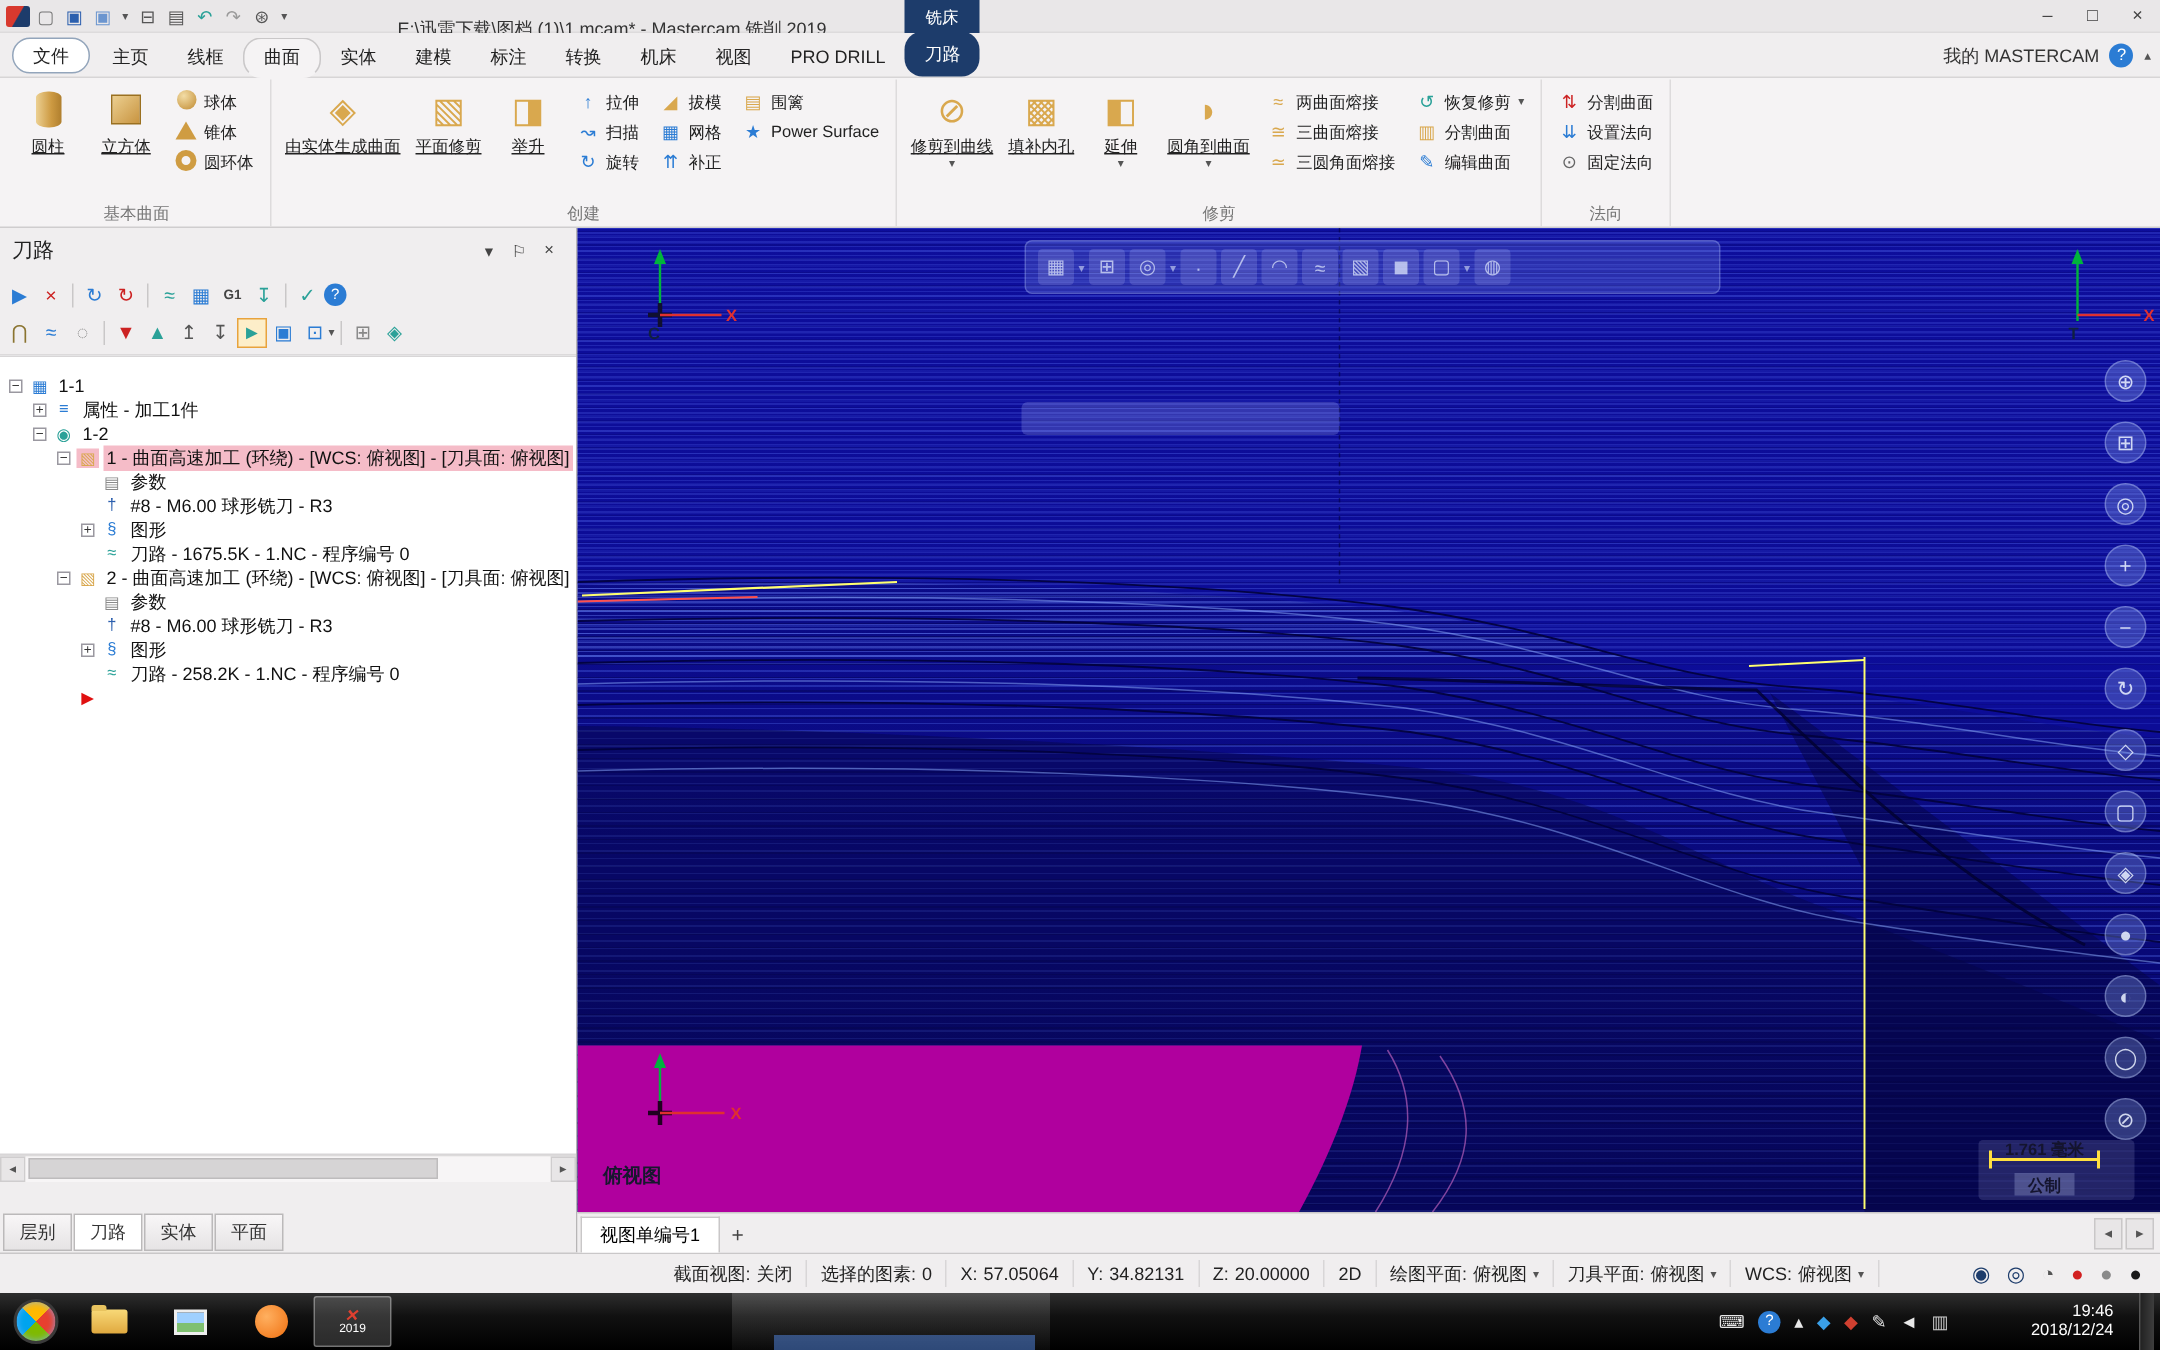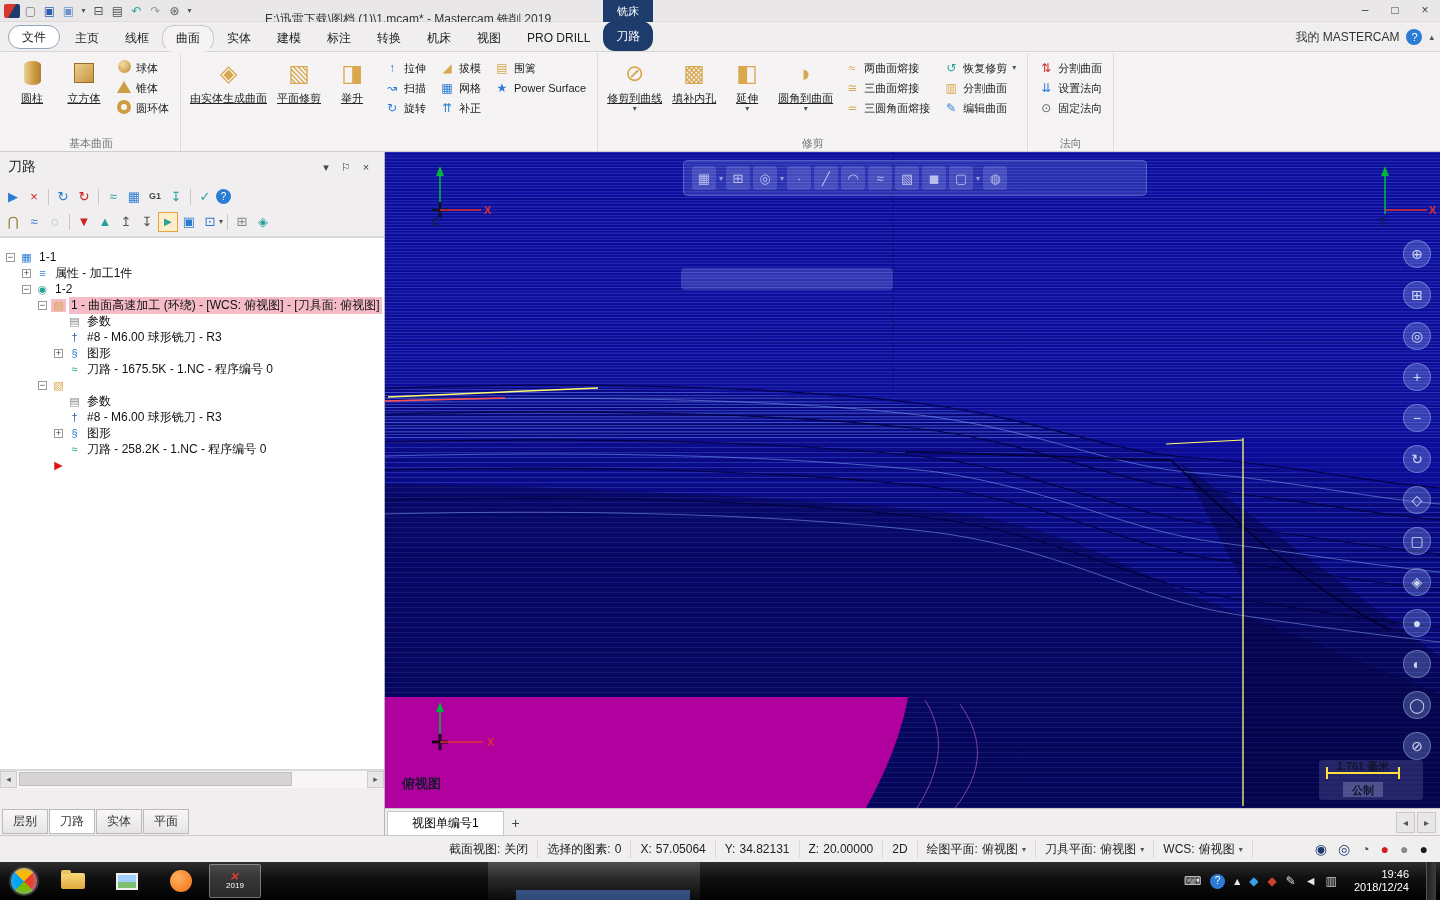--- a/index.html
+++ b/index.html
@@ -90,21 +90,21 @@
 .vp-tex-top{position:absolute;left:0;top:0;right:0;height:286px;z-index:1;
   background:repeating-linear-gradient(180deg,rgba(120,150,255,0.34) 0 1px,rgba(8,8,120,0.28) 1px 2px,rgba(0,0,90,0.16) 2px 3px);}
 .vp-svg{position:absolute;left:0;top:0;width:100%;height:100%;z-index:2;}
 .vp-float-top{position:absolute;left:298px;top:8px;width:464px;height:36px;background:rgba(140,165,235,0.22);border:1px solid rgba(190,205,255,0.28);border-radius:5px;display:flex;align-items:center;gap:3px;padding:0 8px;z-index:3;}
 .vft-ic{width:24px;height:24px;border-radius:3px;background:rgba(215,225,255,0.16);color:rgba(230,238,255,0.70);font-size:13px;display:flex;align-items:center;justify-content:center;flex:none;}
 .vft-caret{color:rgba(230,238,255,0.55);font-size:8px;flex:none;}
 .vp-float-right{position:absolute;right:9px;top:88px;display:flex;flex-direction:column;gap:13px;z-index:3;}
 .vfr-ic{width:28px;height:28px;border-radius:50%;background:rgba(150,175,240,0.30);border:1px solid rgba(200,215,255,0.35);color:rgba(235,242,255,0.85);font-size:14px;display:flex;align-items:center;justify-content:center;}
 .vp-label{position:absolute;left:17px;bottom:15px;color:#17172e;font-size:13px;font-weight:bold;z-index:4;}
 .vptabs{height:27px;background:#f0eeef;display:flex;align-items:flex-end;padding-left:2px;border-top:1px solid #c9c7c8;position:relative;flex:none;}
-.vptab{height:24px;padding:0 24px;background:#fff;border:1px solid #c9c7c8;border-bottom:none;font-size:12px;display:flex;align-items:center;}
+.vptab{height:24px;padding:0 12px;background:#fff;border:1px solid #c9c7c8;border-bottom:none;font-size:12px;display:flex;align-items:center;}
 .vptab-add{width:24px;height:24px;display:flex;align-items:center;justify-content:center;font-size:14px;color:#444;}
 .vpnav{position:absolute;right:4px;bottom:2px;display:flex;gap:2px;}
 .vpnav span{width:19px;height:21px;display:flex;align-items:center;justify-content:center;font-size:10px;color:#555;border:1px solid #c9c7c8;background:#e8e6e7;}
 
 
 .statusbar{height:27px;background:#f0eeef;border-top:1px solid #c9c7c8;display:flex;align-items:center;font-size:12px;color:#222;padding-left:440px;flex:none;overflow:hidden;}
 .sfield{display:flex;align-items:center;padding:0 9px;border-right:1px solid #d8d6d7;height:18px;white-space:nowrap;gap:4px;}
 .scaret{font-size:8px;color:#555;}
 .sicons{margin-left:auto;display:flex;align-items:center;gap:11px;padding-right:12px;}
 .sic{font-size:14px;line-height:1;}
@@ -119,21 +119,21 @@
 .tb-photo{width:22px;height:17px;background:linear-gradient(#9fd0ff 55%,#7fc070 55%);border:2px solid #eee;}
 .tb-orange{width:22px;height:22px;border-radius:50%;background:radial-gradient(circle at 35% 35%,#ffb060,#f07010);}
 .tb-mc{display:flex;flex-direction:column;align-items:center;line-height:9px;}
 .mcx{font-size:14px;font-weight:bold;color:#e04030;transform:skewX(-12deg);}
 .mclabel{font-size:8px;color:#fff;}
 .tb-ghost{position:absolute;left:488px;top:0;width:212px;height:38px;background:linear-gradient(rgba(255,255,255,0.16),rgba(255,255,255,0.04));}
 .tb-ghostbar{position:absolute;left:516px;top:28px;width:174px;height:10px;background:rgba(90,150,255,0.45);}
 .tray{margin-left:auto;display:flex;align-items:center;gap:9px;padding-right:4px;z-index:2;}
 .tic{font-size:12px;line-height:1;}
 .tic.round{width:15px;height:15px;border-radius:50%;display:flex;align-items:center;justify-content:center;font-size:10px;}
-.clock{color:#fff;font-size:11px;text-align:right;line-height:13px;padding:0 8px;}
+.clock{color:#fff;font-size:11px;text-align:right;line-height:13px;padding:0 8px;margin-left:38px;}
 .show-desktop{width:10px;height:38px;background:linear-gradient(90deg,#222,#3d3d3d);border-left:1px solid #555;flex:none;}
 </style>
 </head>
 <body>
 
 <div class="screen">
 
   <div class="titlebar">
     <div class="qa" id="qa">
         <span class="qbtn qa-logo"></span>
@@ -259,20 +259,21 @@
             <div class="sbtn">
               <span class="sicon" style="color: rgb(217, 168, 78);">▤</span>
               <span class="slabel">围篱</span>
             </div>
             <div class="sbtn">
               <span class="sicon" style="color: rgb(43, 124, 212);">★</span>
               <span class="slabel">Power Surface</span>
             </div>
           </div>
         </div>
+        <div class="rname">创建</div>
       </div>
       <div class="rgroup">
         <div class="rbody">
           <div class="bigbtn">
             <span class="bicon" style="color: rgb(217, 168, 78);">⊘</span>
             <span class="blabel">修剪到曲线</span>
             <span class="caret">▾</span>
           </div>
           <div class="bigbtn">
             <span class="bicon" style="color: rgb(217, 168, 78);">▩</span>
@@ -424,20 +425,21 @@
             <span class="tlabel">图形</span>
           </div>
           <div class="trowi" style="padding-left: 54px;">
             <span class="exp none"></span>
             <span class="ticon" style="color: rgb(42, 161, 152);">≈</span>
             <span class="tlabel">刀路 - 1675.5K - 1.NC - 程序编号 0</span>
           </div>
           <div class="trowi" style="padding-left: 38px;">
             <span class="exp">−</span>
             <span class="ticon" style="color: rgb(217, 168, 78);">▧</span>
+            <span class="tlabel">2 - 曲面高速加工 (环绕) - [WCS: 俯视图] - [刀具面: 俯视图]</span>
           </div>
           <div class="trowi" style="padding-left: 54px;">
             <span class="exp none"></span>
             <span class="ticon" style="color: rgb(138, 138, 138);">▤</span>
             <span class="tlabel">参数</span>
           </div>
           <div class="trowi" style="padding-left: 54px;">
             <span class="exp none"></span>
             <span class="ticon" style="color: rgb(43, 95, 174);">†</span>
             <span class="tlabel">#8 - M6.00 球形铣刀 - R3</span>

